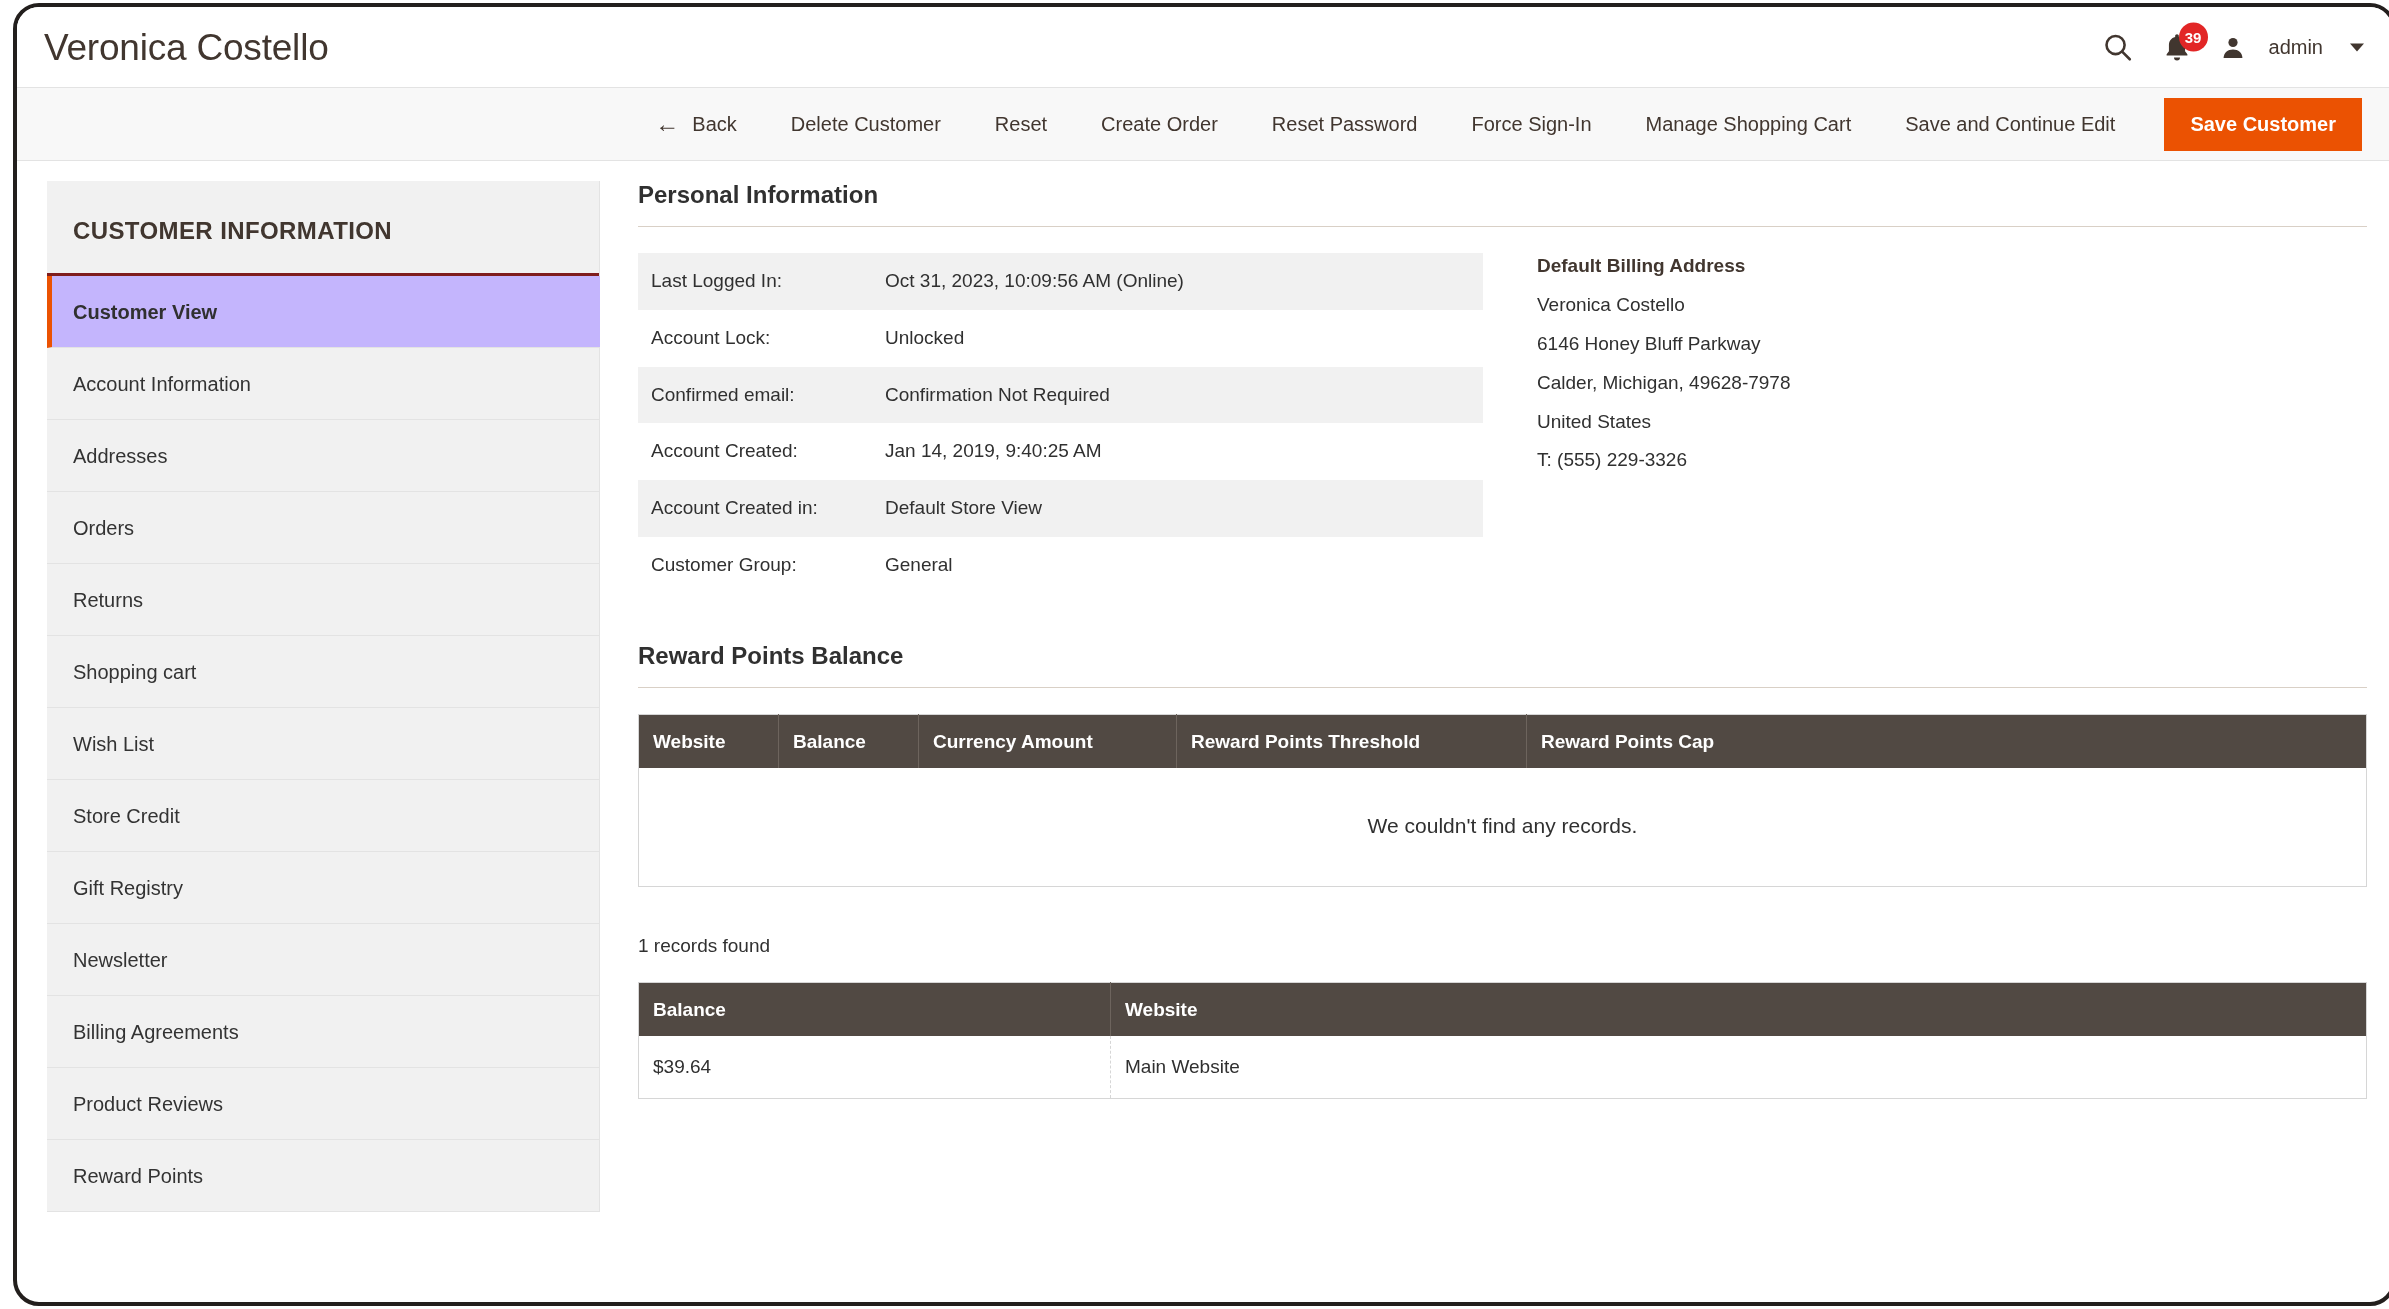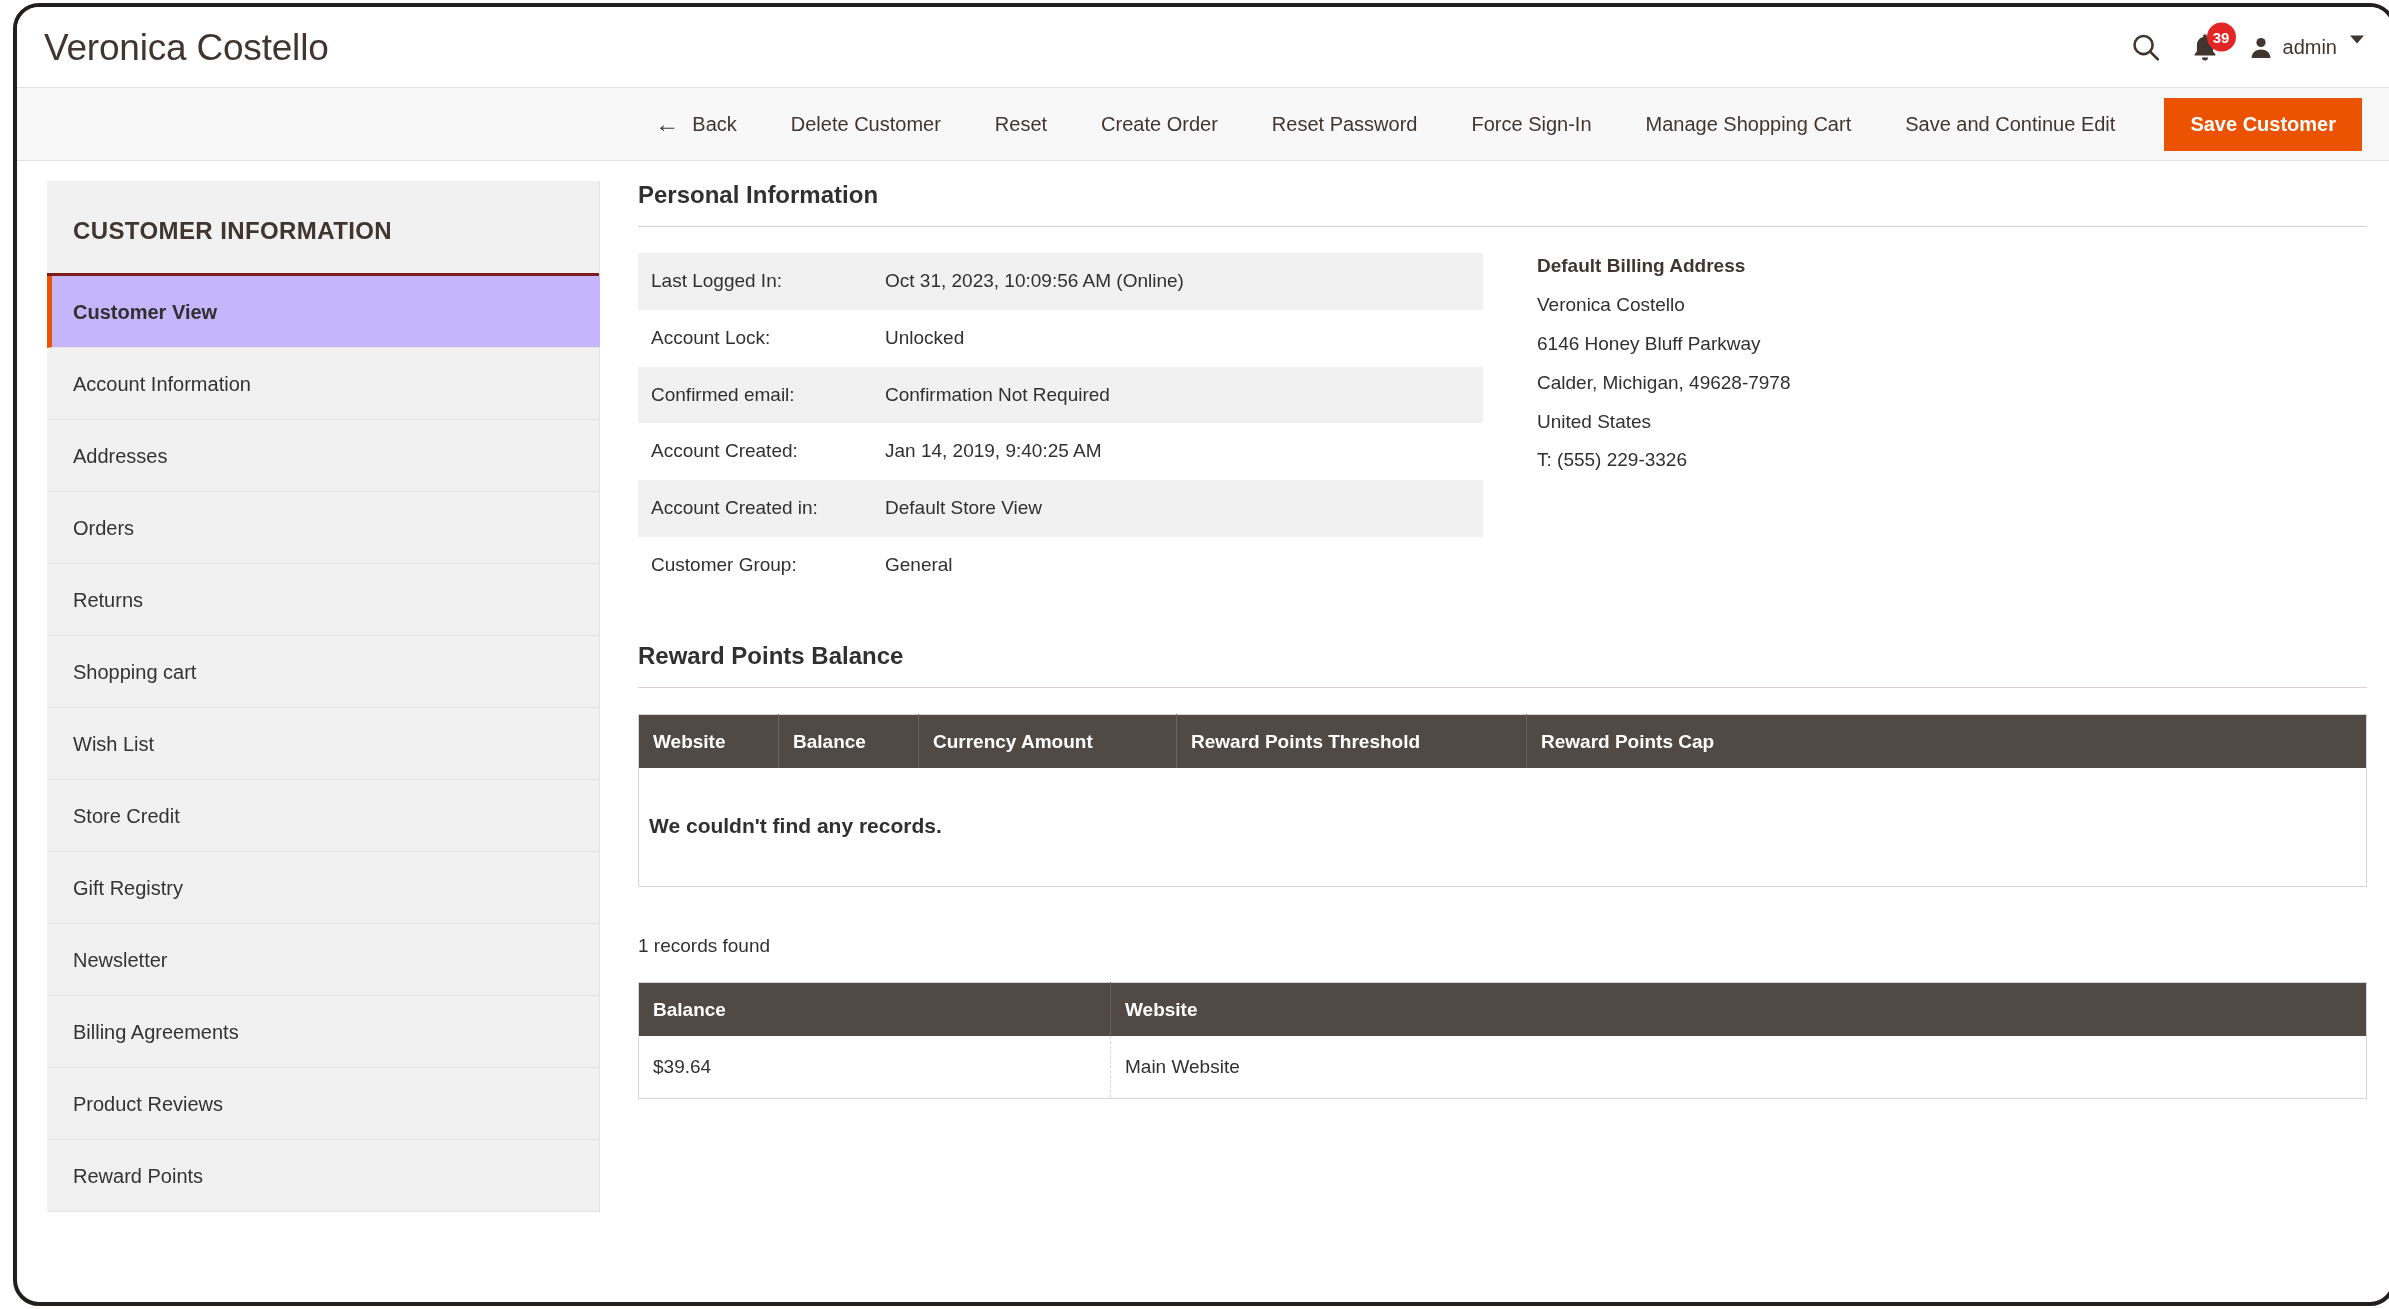--- a/index.html
+++ b/index.html
@@ -56,21 +56,22 @@
     font-size: 15px;
     font-weight: 700;
     display: flex;
     align-items: center;
     justify-content: center;
     padding: 0 5px;
     line-height: 1;
   }
   .admin-user {
     display: flex;
-    gap: 10px;
+    align-items: center;
+    gap: 24px;
     color: #41362f;
     font-size: 20px;
   }
   .caret-down {
     width: 0; height: 0;
     border-left: 7px solid transparent;
     border-right: 7px solid transparent;
     border-top: 8px solid #41362f;
     margin-left: 3px;
   }
@@ -223,26 +224,25 @@
   .grid thead th:last-child { border-right: none; }
   .grid tbody td {
     font-size: 19px;
     color: #303030;
     padding: 20px 14px;
     border-right: 1px dashed #d6d6d6;
     background: #ffffff;
   }
   .grid tbody td:last-child { border-right: none; }
   .grid .empty-text {
-    text-align: left;
+    text-align: center;
     padding: 46px 10px 48px 10px;
     font-size: 21px;
     color: #303030;
     border-right: none;
-    font-weight: bold;
   }
   .records-found {
     font-size: 19px;
     color: #303030;
     margin-bottom: 25px;
   }
 </style>
 </head>
 <body>
 

